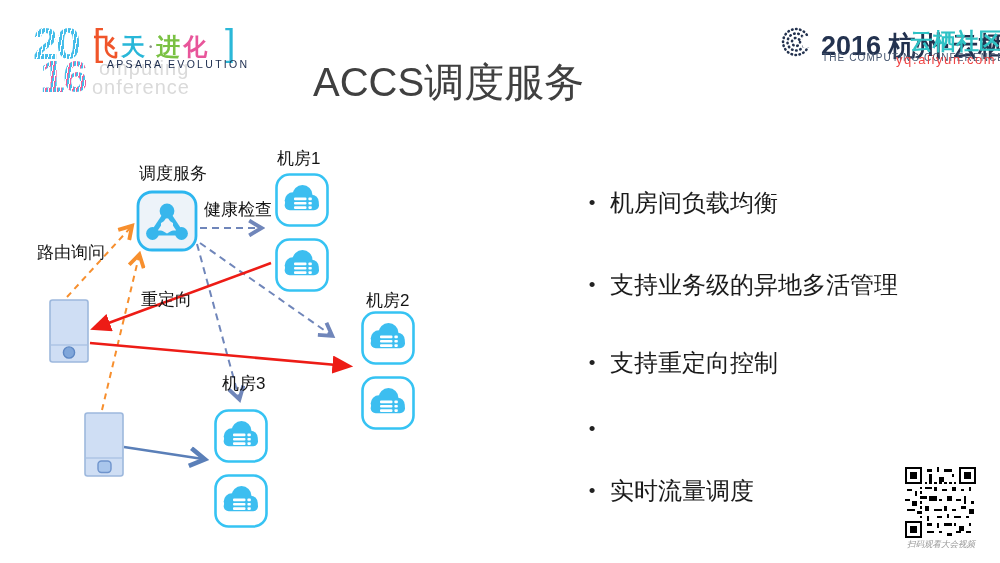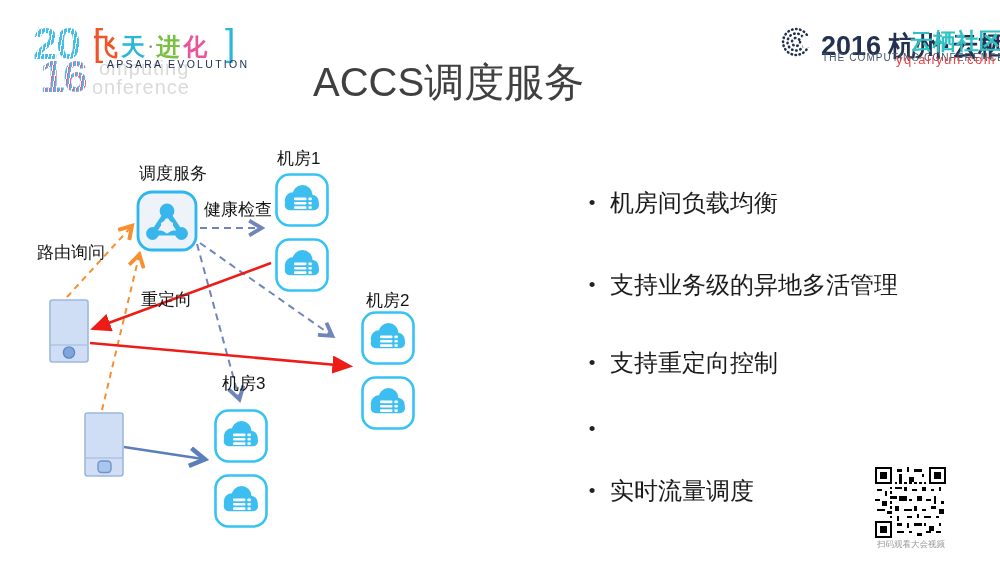--- a/index.html
+++ b/index.html
@@ -51,21 +51,21 @@
   .redl{stroke:#ed1c16;stroke-width:2.6;fill:none;}
   .blues{stroke:#5a7fb8;stroke-width:2.4;fill:none;}
   .dlabel{position:absolute;font-size:17px;color:#141414;white-space:nowrap;}
 
   
   .bullet-row{position:absolute;left:574px;display:flex;align-items:center;height:30px;}
   .bullet-row .dot{width:36px;text-align:center;font-size:19px;color:#222;}
   .bullet-row .btxt{font-size:24px;color:#1b1b1b;white-space:nowrap;}
 
   
-  .qr-wrap{position:absolute;left:875px;top:467px;width:71px;}
+  .qr-wrap{position:absolute;left:905px;top:467px;width:71px;font-style:italic;}
   .qr-cap{position:absolute;left:-6px;top:72px;width:84px;text-align:center;
           font-size:8.5px;color:#999;white-space:nowrap;}
 </style>
 </head>
 <body>
 
 <div class="slide">
 
   <div class="abs" style="left:0;top:0;width:260px;height:110px;">
     <div class="wm wm1">omputing</div>

